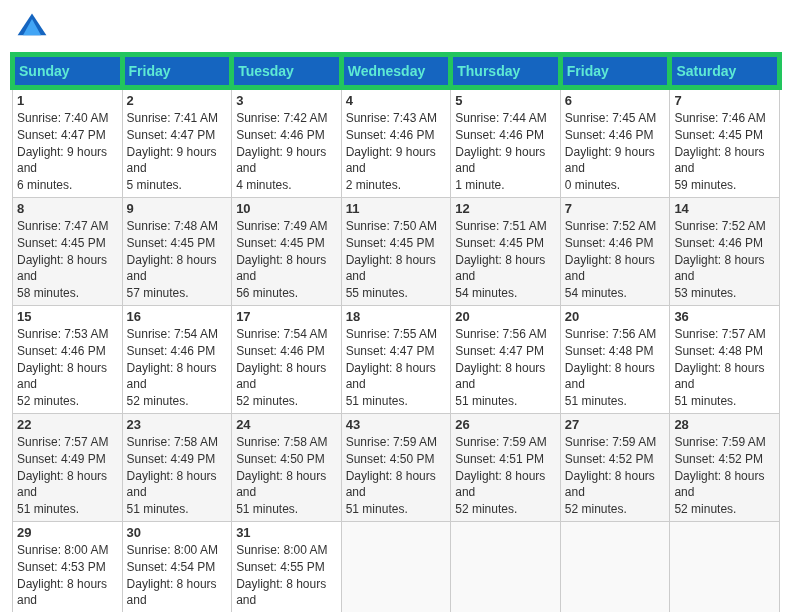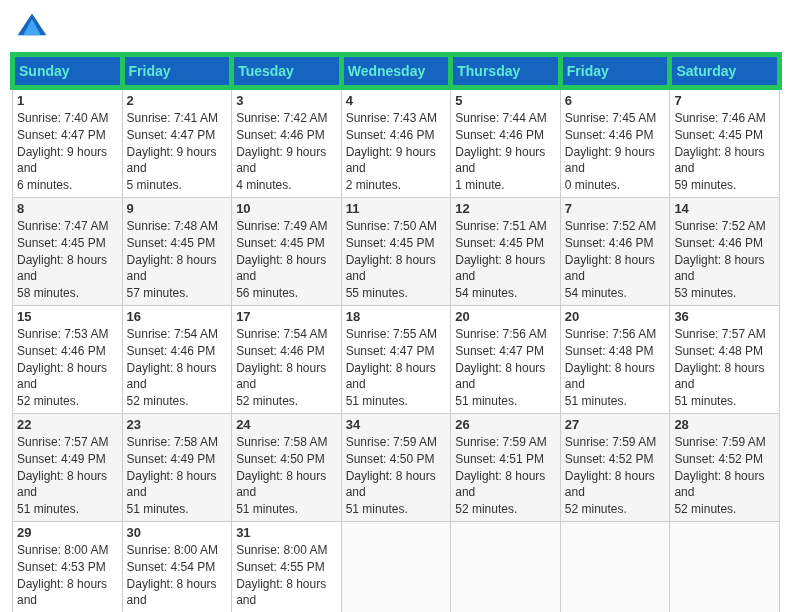--- a/index.html
+++ b/index.html
@@ -314,21 +314,21 @@
       </td>
         <td>
         <span class="day-num">24</span>
         <div class="day-info">
           Sunrise: 7:58 AM<br>
           Sunset: 4:50 PM<br>
           Daylight: 8 hours and<br>51 minutes.
         </div>
       </td>
         <td>
-        <span class="day-num">34</span>
+        <span class="day-num">43</span>
         <div class="day-info">
           Sunrise: 7:59 AM<br>
           Sunset: 4:50 PM<br>
           Daylight: 8 hours and<br>51 minutes.
         </div>
       </td>
         <td>
         <span class="day-num">26</span>
         <div class="day-info">
           Sunrise: 7:59 AM<br>

